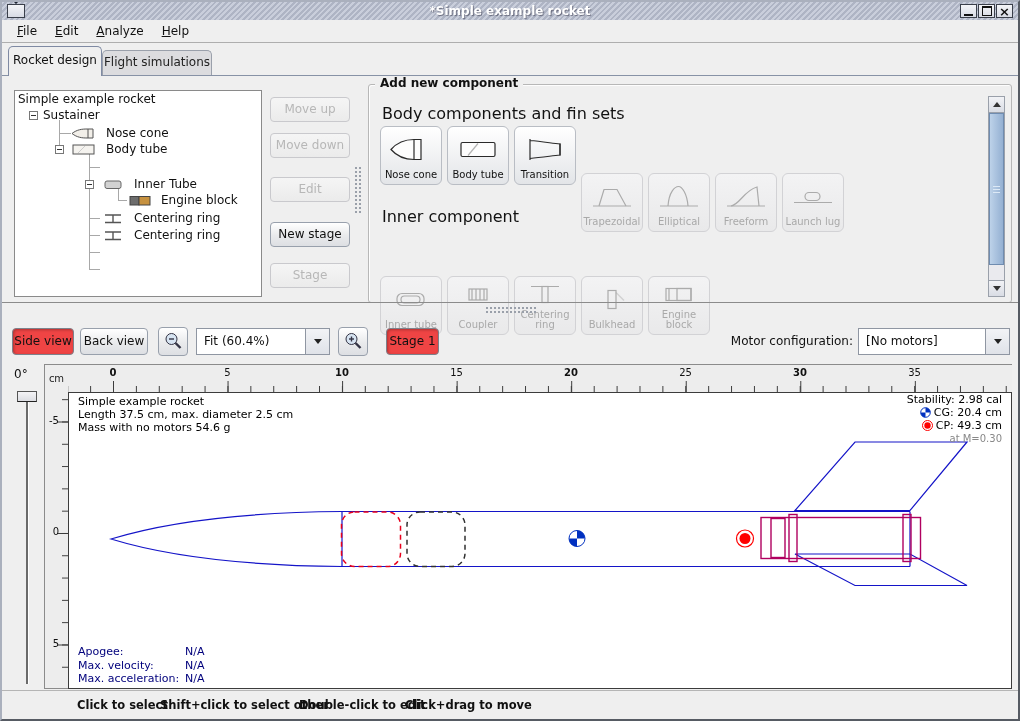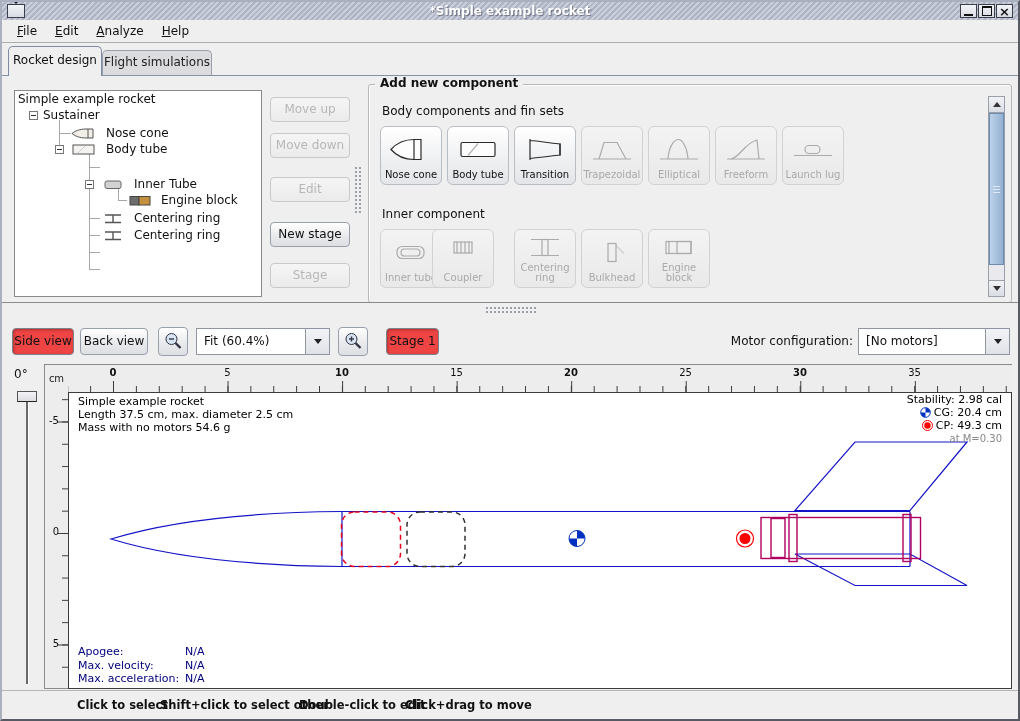--- a/index.html
+++ b/index.html
@@ -45,28 +45,28 @@
   .texp{position:absolute;width:9px;height:9px;background:#fff;border:1px solid #777;box-sizing:border-box;z-index:2;}
   .texp::after{content:"";position:absolute;left:1px;right:1px;top:3px;height:1px;background:#333;}
   
   .btn{left:270px;width:80px;height:25px;border:1px solid #98a0ac;border-radius:4px;background:linear-gradient(#ffffff,#e9eaec 55%,#dddfe3);text-align:center;line-height:23px;box-sizing:border-box;}
   .btn.disabled{color:#b7b7b7;border-color:#c9c9cd;background:linear-gradient(#f5f5f5,#ebebeb);}
   
   .dots{background-image:radial-gradient(circle,#9aa0aa 1px,transparent 1.3px);background-size:4px 4px;}
   
   .groupbox{left:368px;top:84px;width:642px;height:217px;border:1px solid #b7b7b7;border-radius:3px;box-shadow:inset 1px 1px 0 rgba(255,255,255,.85);}
   .gb-title{position:absolute;top:-9px;left:6px;background:#efefef;padding:0 5px;font-weight:bold;}
-  .section-label{font-size:12px;}
+  .section-label{font-size:16px;}
   
   .cbtn{width:62px;height:59px;border:1px solid #b9bdc4;border-radius:6px;background:linear-gradient(#ffffff,#e3e5e8);box-sizing:border-box;display:flex;flex-direction:column;align-items:center;justify-content:flex-end;}
   .cbtn svg{flex:1;margin-top:2px;}
   .cbtn svg *{stroke:#2a2a2a;stroke-width:1.2;fill:none;}
   .cbtn svg .fillme{fill:#fdfdfd;}
   .cbtn-label{font-size:10px;line-height:10px;text-align:center;margin-bottom:4px;color:#111;}
-  .cbtn.disabled{background:linear-gradient(#f3f3f4,#e9e9ea);border-color:#d2d2d5;}
+  .cbtn.disabled{background:linear-gradient(#f3f3f4,#e9e9ea);border-color:#d2d2d5;margin-top:47px;}
   .cbtn.disabled svg *{stroke:#ababab;}
   .cbtn.disabled .cbtn-label{color:#a9a9a9;}
   
   .sbar{left:988px;top:96px;width:17px;height:201px;border:1px solid #9aa0aa;background:#eaeaee;box-sizing:border-box;}
   .sb-btn{position:absolute;left:0;right:0;height:15px;background:linear-gradient(#f2f3f6,#d9dce4);display:flex;align-items:center;justify-content:center;}
   .sb-up{top:0;border-bottom:1px solid #9aa0aa;}
   .sb-down{bottom:0;border-top:1px solid #9aa0aa;}
   .tri-up{width:0;height:0;border-left:4px solid transparent;border-right:4px solid transparent;border-bottom:5px solid #333;}
   .tri-down{width:0;height:0;border-left:4px solid transparent;border-right:4px solid transparent;border-top:5px solid #333;}
   .sb-thumb{position:absolute;left:0;right:0;top:16px;height:152px;background:linear-gradient(90deg,#bdd2e9,#94b0d2);border:1px solid #6f8cb0;box-sizing:border-box;}
@@ -265,21 +265,21 @@
 
 <div class="abs section-label" style="left:382px;top:207px;">Inner component</div>
 
 <div class="abs cbtn disabled" style="left:380px;top:229px;">
   <svg width="44" height="30" viewBox="0 0 44 30">
     <rect x="8" y="9" width="27" height="12" rx="5"></rect>
     <rect x="12" y="11.5" width="19" height="7" rx="3.5"></rect>
   </svg>
   <span class="cbtn-label">Inner tube</span>
 </div>
-<div class="abs cbtn disabled" style="left:432px;top:229px;gap:11px;">
+<div class="abs cbtn disabled" style="left:447px;top:229px;gap:11px;">
   <svg width="44" height="30" viewBox="0 0 44 30">
     <rect x="13" y="10" width="18" height="11"></rect>
     <path d="M16,10 L16,21 M20,10 L20,21 M24,10 L24,21 M28,10 L28,21"></path>
   </svg>
   <span class="cbtn-label">Coupler</span>
 </div>
 <div class="abs cbtn disabled" style="left:514px;top:229px;">
   <svg width="44" height="26" viewBox="0 0 44 26">
     <path d="M8,5 H36 M8,21 H36"></path>
     <rect x="19" y="5" width="6" height="16"></rect>

